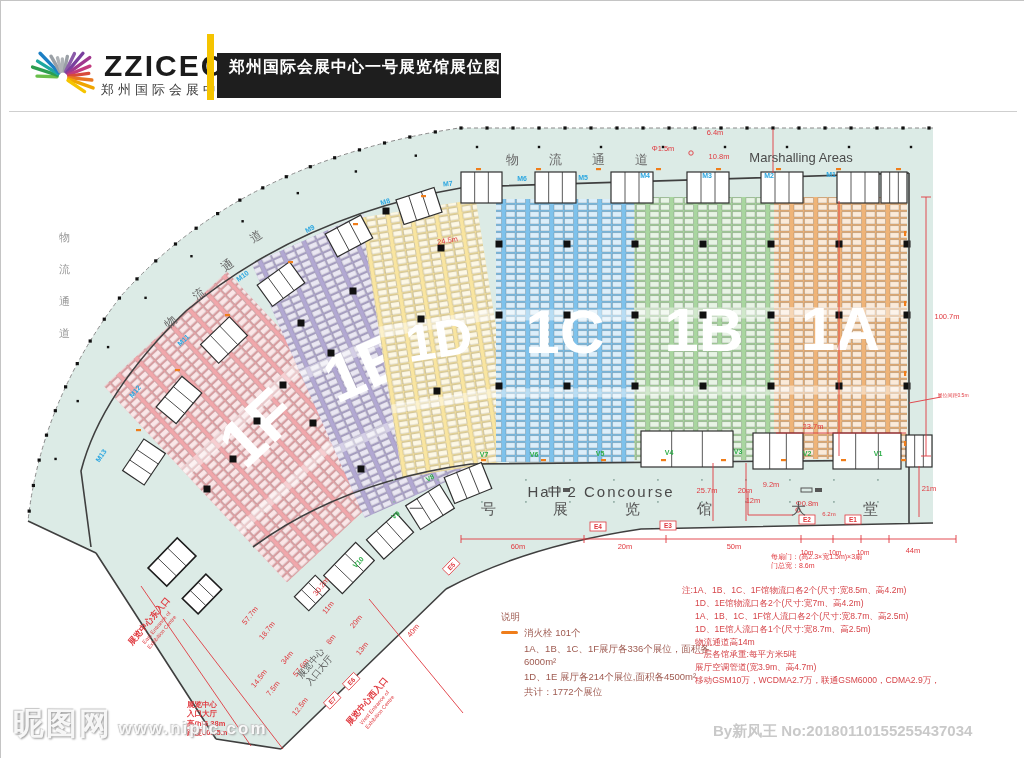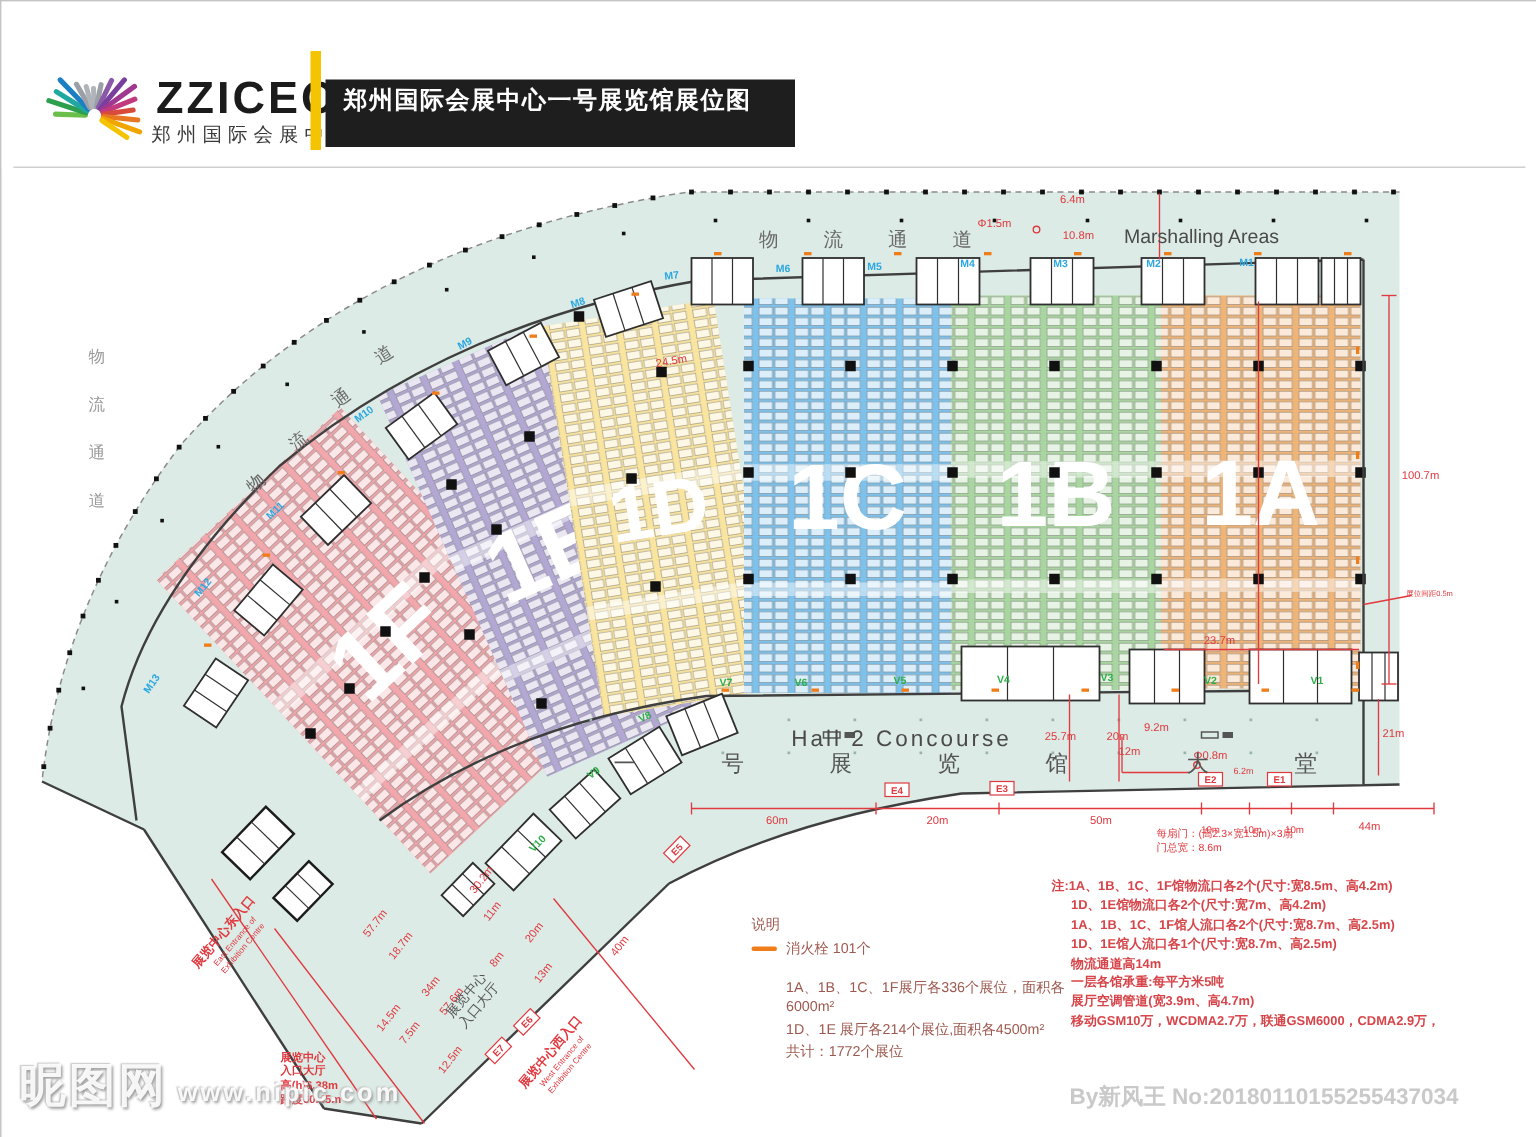--- a/index.html
+++ b/index.html
@@ -6,30 +6,30 @@
   #page{position:relative;width:1024px;height:758px;background:#ffffff;border:1px solid #c4c4c4;
         overflow:hidden;font-family:"Liberation Sans",sans-serif;}
   #plan{position:absolute;left:0;top:0;width:1024px;height:758px;}
   
   #header{position:absolute;left:0;top:0;width:1024px;height:112px;background:#fff;z-index:5;}
   #header .rule{position:absolute;left:8px;right:8px;top:110px;height:1px;background:#cfcfcf;}
   #logo-rays{position:absolute;left:22px;top:34px;}
   #logo-title{position:absolute;left:103px;top:48px;font-size:30px;font-weight:bold;color:#1b1b1b;letter-spacing:2px;}
   #logo-sub{position:absolute;left:100px;top:80px;font-size:13px;color:#3a3a3a;letter-spacing:4px;}
   #ybar{position:absolute;left:206px;top:33px;width:7px;height:66px;}
-  #titleblock{position:absolute;left:216px;top:52px;width:313px;height:45px;background:#1e1e1e;color:#fff;padding:4px 0 0 12px;box-sizing:border-box;}
+  #titleblock{position:absolute;left:216px;top:52px;width:284px;height:45px;background:#1e1e1e;color:#fff;padding:4px 0 0 12px;box-sizing:border-box;}
   #titleblock .t1{font-size:16px;font-weight:bold;letter-spacing:1px;}
   #titleblock .t2{font-size:12px;font-weight:bold;margin-top:2px;}
   
   #legend{position:absolute;left:500px;top:609px;width:215px;color:#9e5a50;font-size:9.5px;line-height:1.4;z-index:4;}
   #legend .ttl{margin-bottom:3px;}
-  #legend .row{display:flex;align-items:center;margin-bottom:12px;}
+  #legend .row{display:flex;align-items:center;margin-bottom:2px;}
   #legend .hyd{width:17px;height:3px;margin-right:6px;border-radius:2px;}
   #legend .item{padding-left:23px;margin-bottom:2px;}
-  #notes{position:absolute;left:700px;top:583px;width:315px;color:#d6454a;font-size:8.6px;line-height:1.5;z-index:4;font-weight:bold;}
+  #notes{position:absolute;left:681px;top:583px;width:315px;color:#d6454a;font-size:8.6px;line-height:1.5;z-index:4;}
   #notes .ln{white-space:nowrap;}
   #notes .ind{padding-left:13px;}
   
   #doornote{position:absolute;left:770px;top:551px;color:#e0393f;font-size:7px;line-height:1.3;z-index:4;}
   #entnote{position:absolute;left:186px;top:699px;color:#e0393f;font-size:7.5px;line-height:1.25;z-index:3;font-weight:bold;}
   
   #wm-left{position:absolute;left:12px;top:702px;z-index:9;color:rgba(255,255,255,0.9);
            text-shadow:1px 1px 2px #9a9a9a,-1px -1px 1px #c8c8c8;letter-spacing:2px;white-space:nowrap;}
   #wm-left .a{font-size:31px;font-weight:bold;}
   #wm-left .b{font-size:17px;font-weight:bold;}

